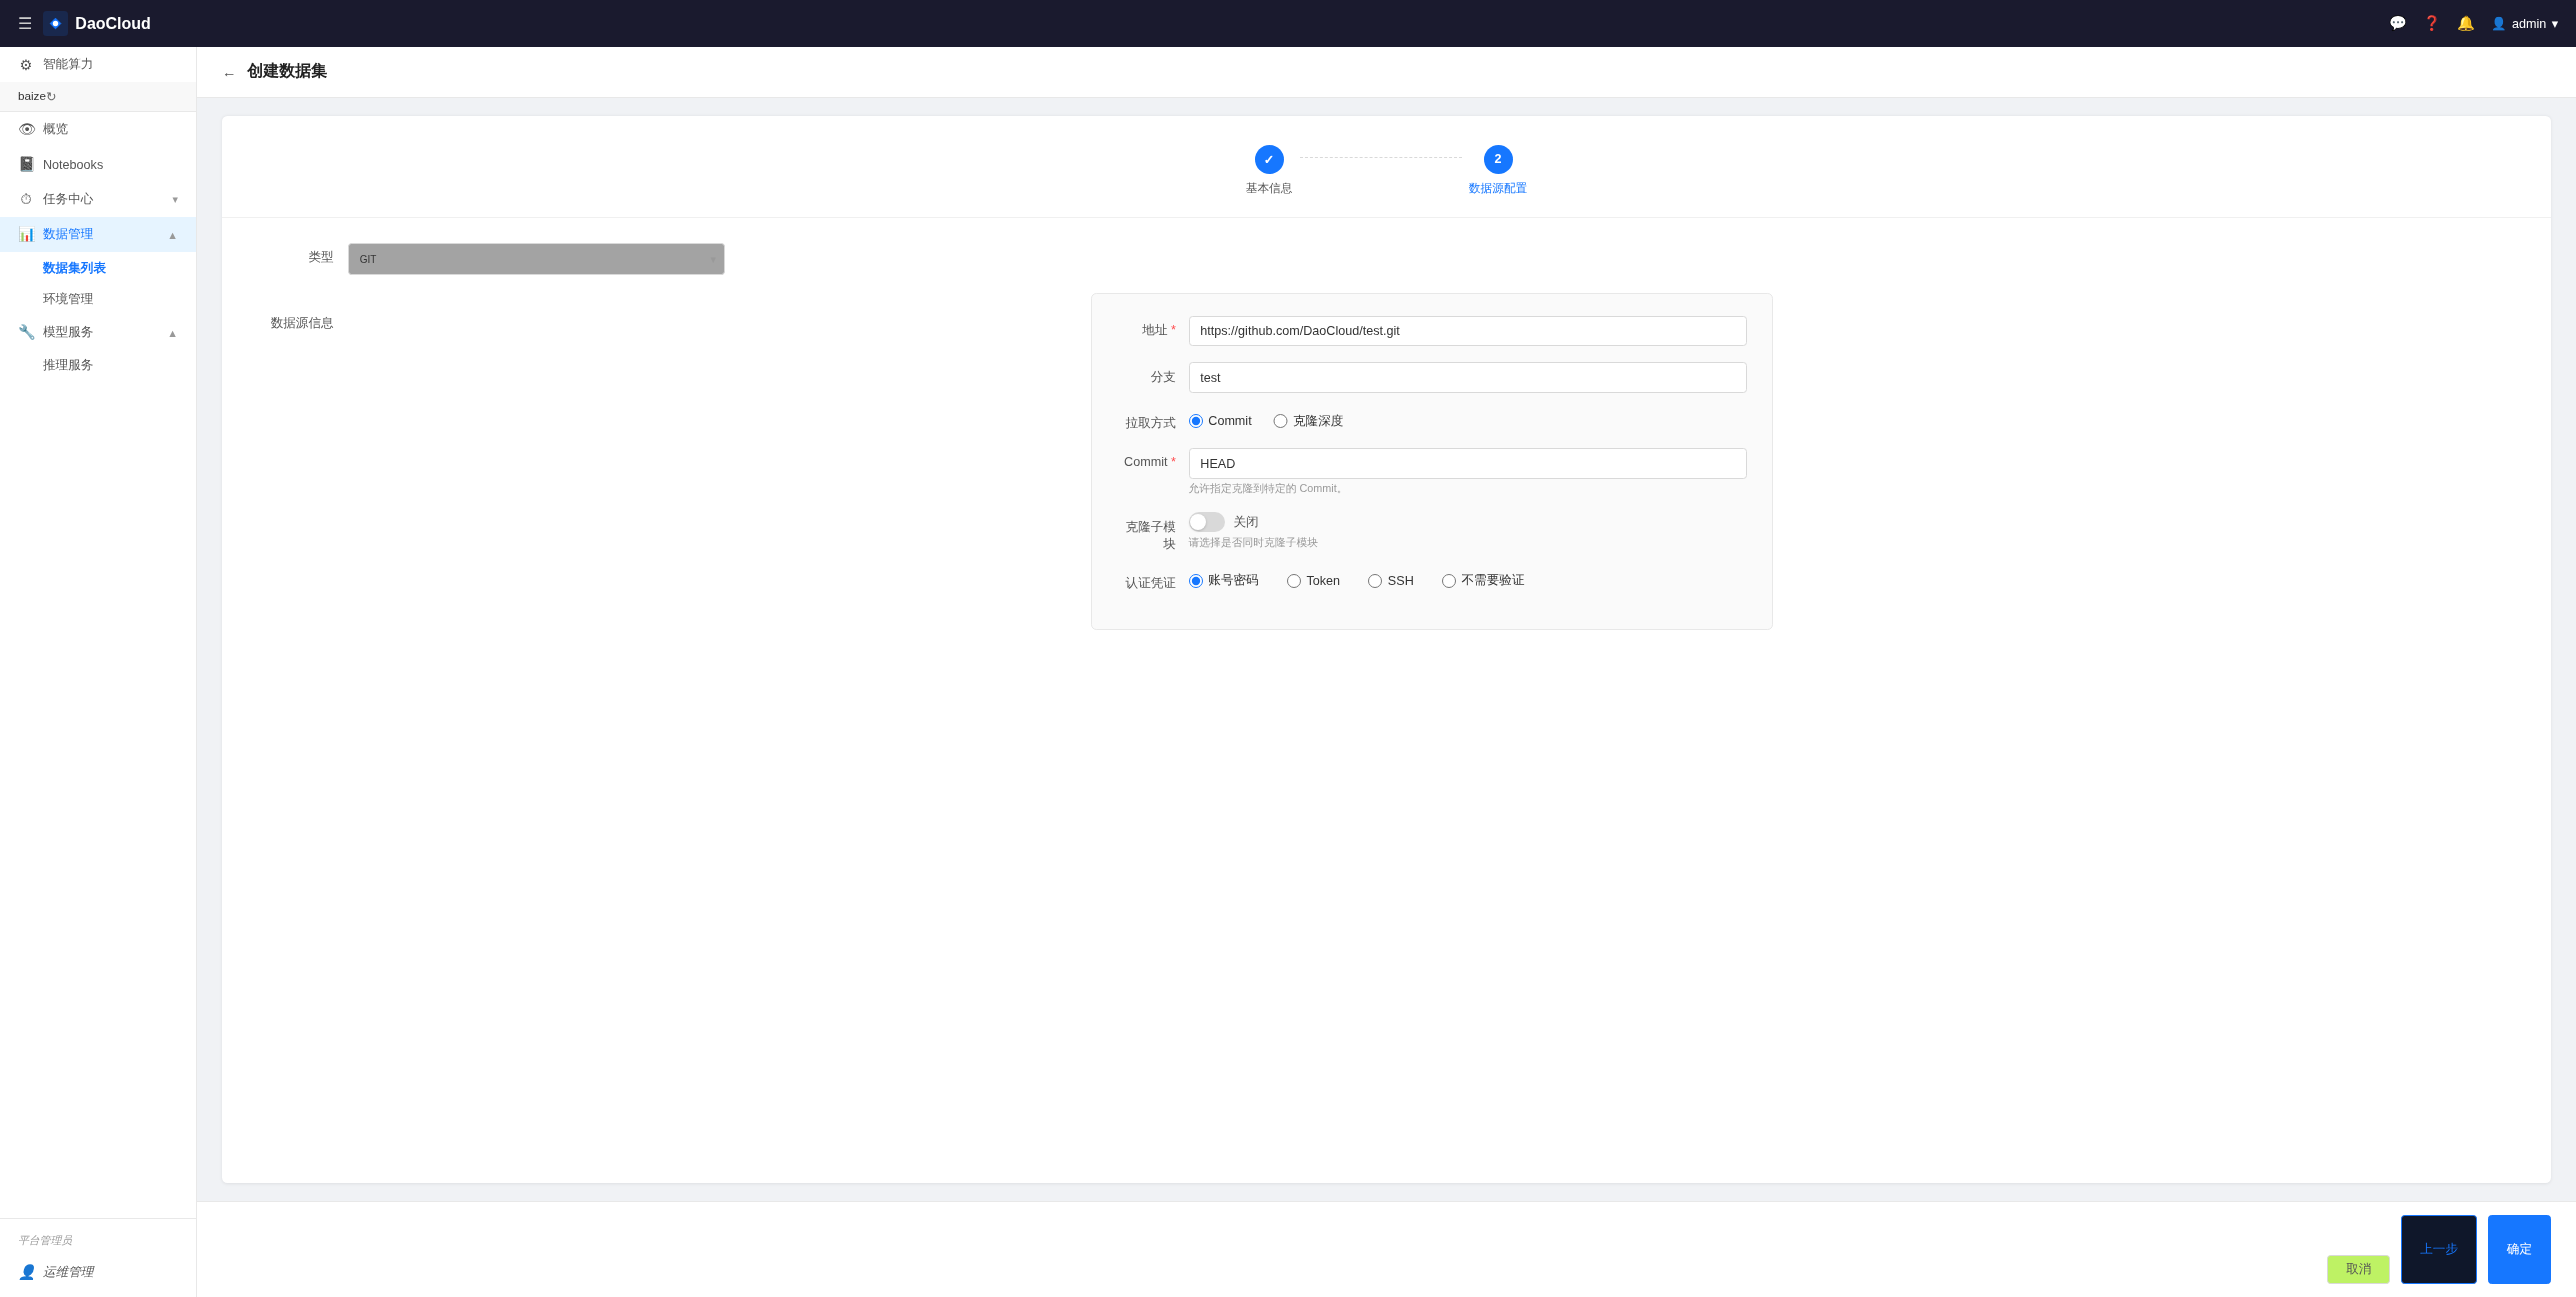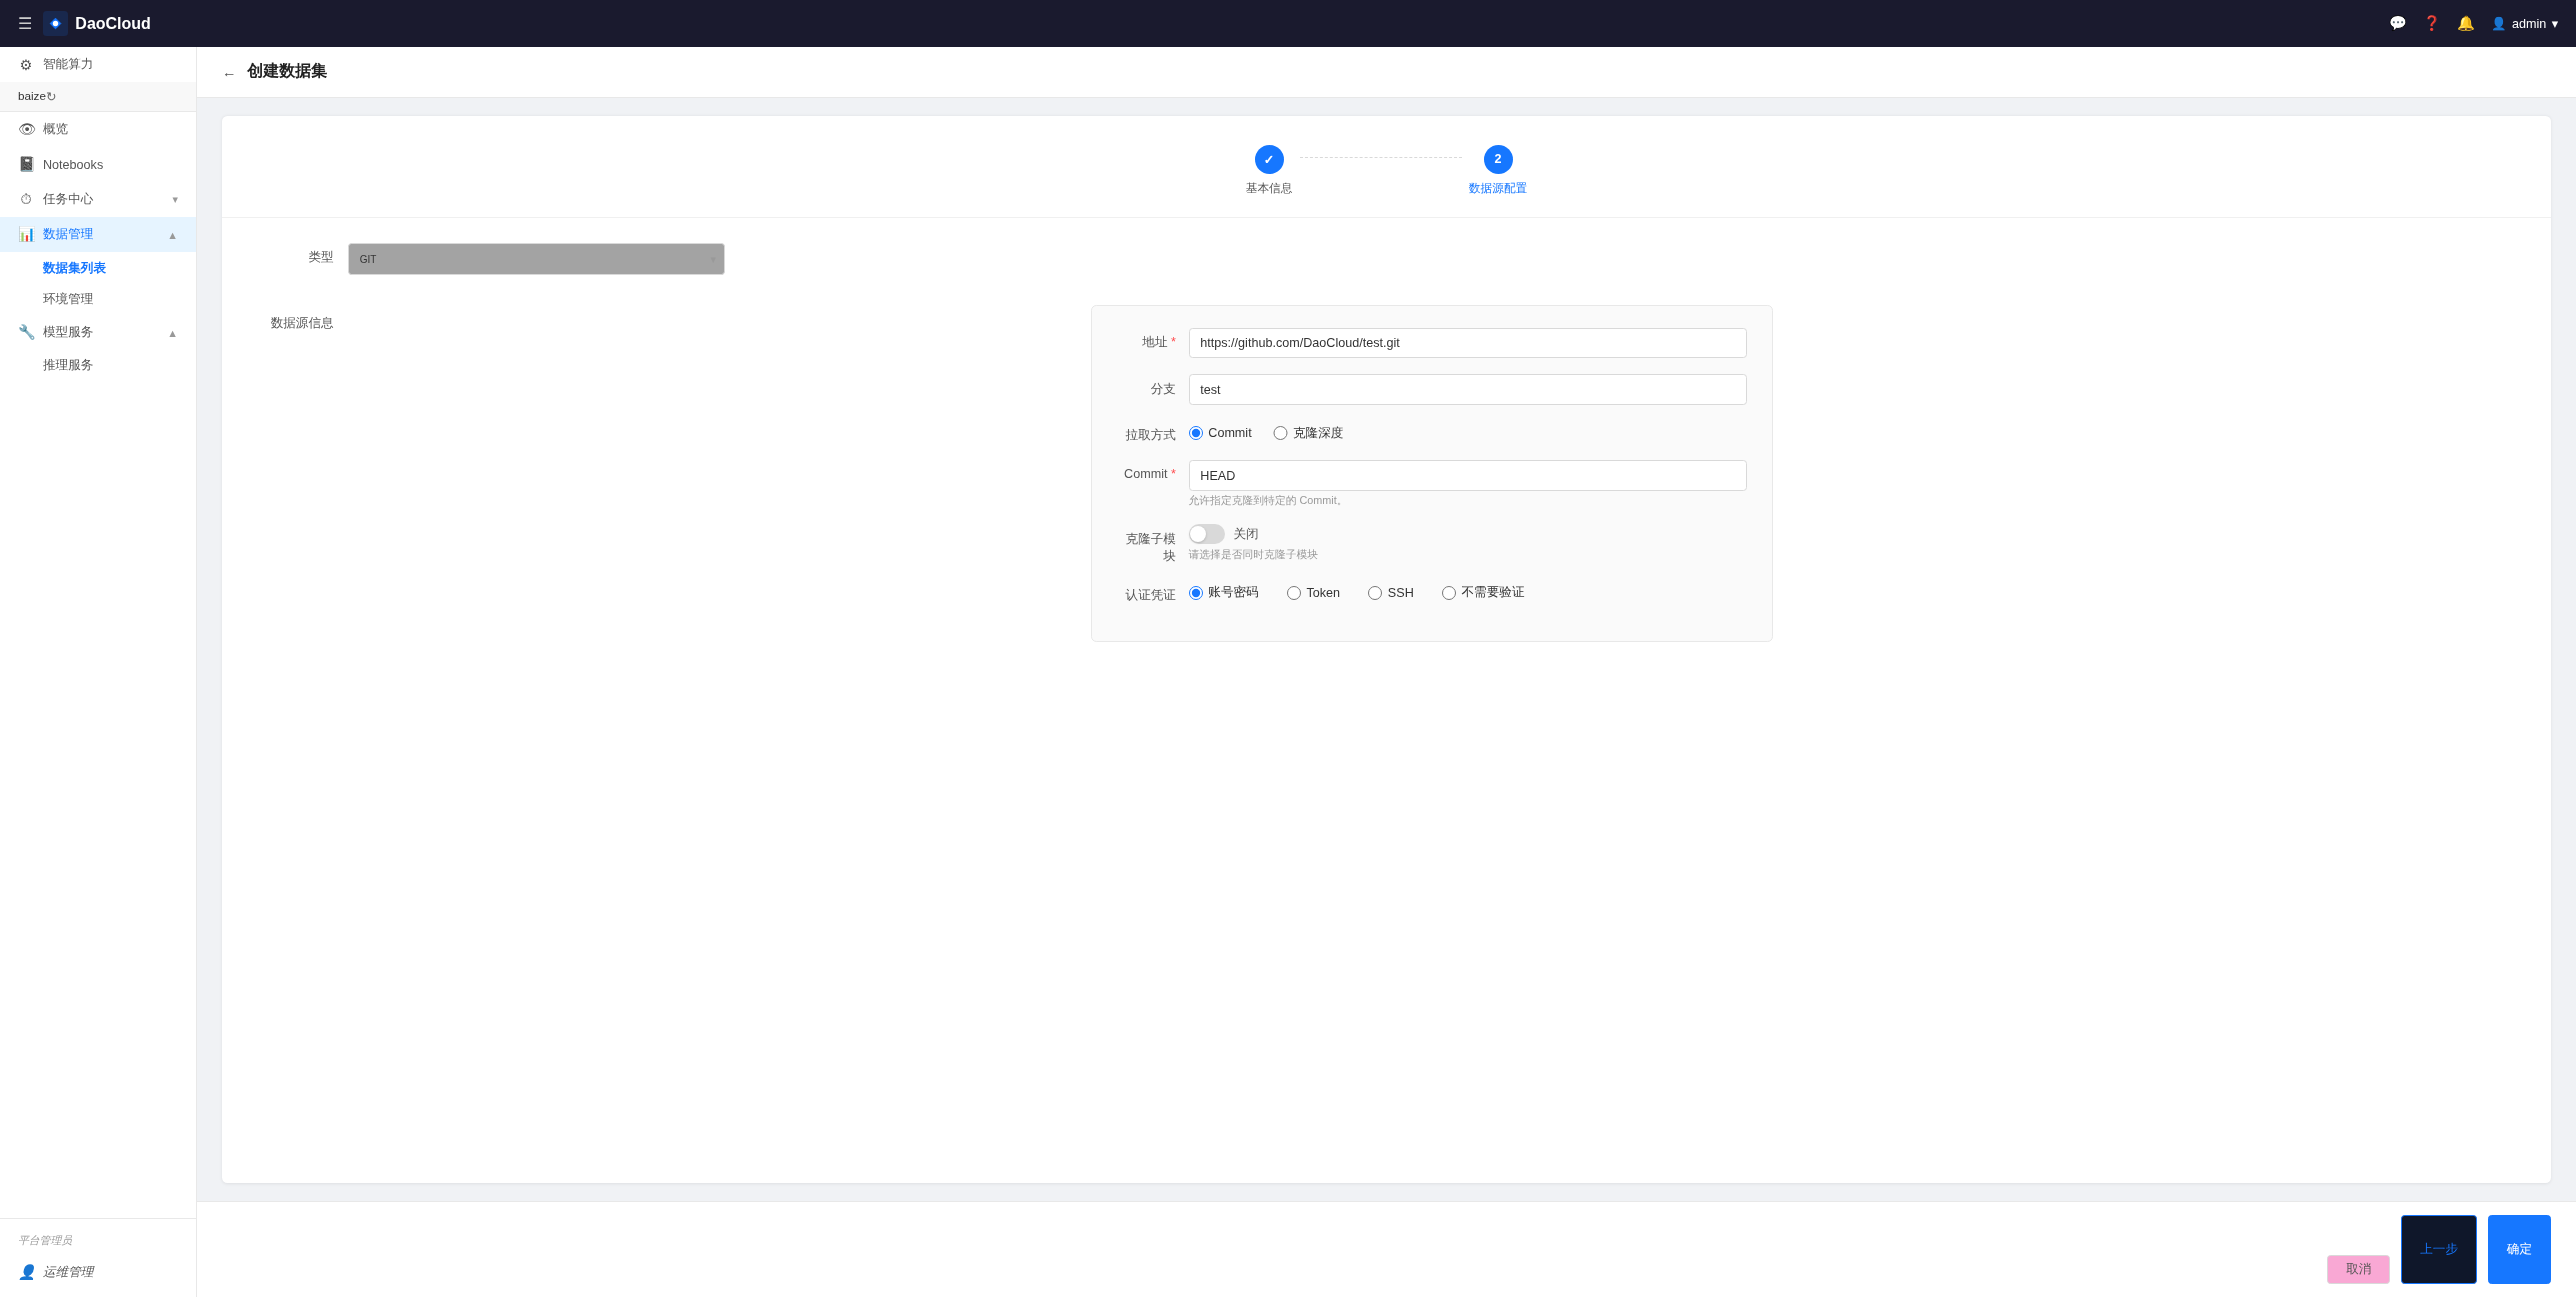--- a/index.html
+++ b/index.html
@@ -146,21 +146,21 @@
       flex-shrink: 0;
     }
     .form-control { flex: 1; max-width: 377px; }
 
     .datasource-section {
       border: 0.9px solid #e8e8e8;
       border-radius: 5.4px;
       padding: 21.5px 25px;
       background: #fafafa;
       max-width: 682px;
-      margin: 12px auto;
+      margin: 0 auto;
       width: calc(100% - 72px);
     }
 
     .inner-form-row {
       display: flex;
       align-items: flex-start;
       margin-bottom: 16px;
     }
     .inner-label {
       width: 72px;
@@ -256,21 +256,21 @@
     }
     .btn {
       padding: 5.4px 18px;
       border-radius: 3.6px;
       font-size: 12.6px;
       cursor: pointer;
       border: 0.9px solid transparent;
       transition: all 0.2s;
     }
     .btn-default {
-      background: #f9a8d4;
+      background: #bef264;
       border-color: #d9d9d9;
       color: #555;
       margin-top: 40px;
     }
     .btn-secondary {
       background: #0f172a;
       border-color: #1677ff;
       color: #1677ff;
     }
     .btn-primary {

